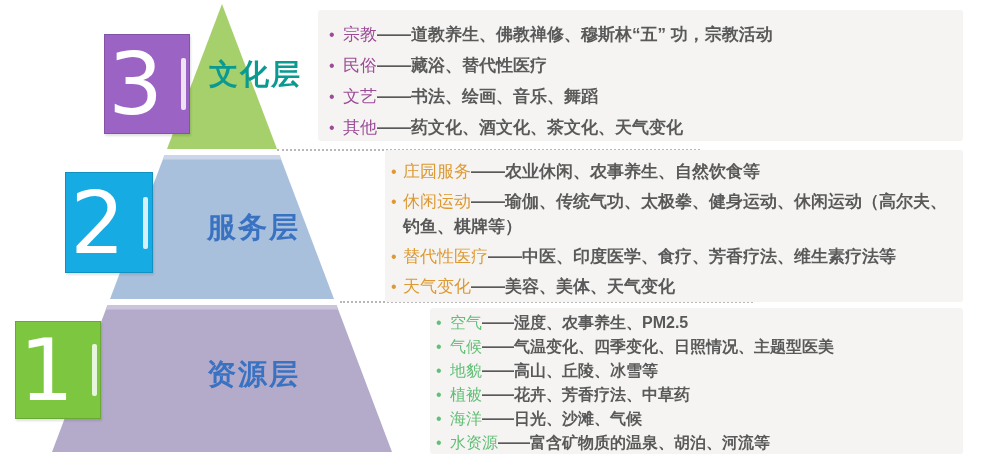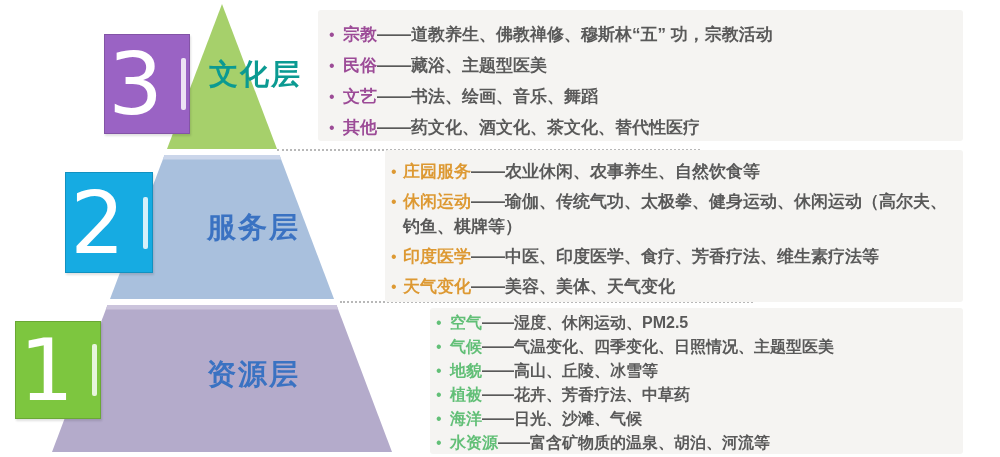--- a/index.html
+++ b/index.html
@@ -47,21 +47,21 @@
   .p3{left:430px;top:308px;width:533px;height:146px;padding-top:3px;box-sizing:border-box;}
 
   .item{position:relative;color:#595959;}
   .p1 .item{padding-left:25px;font-size:17px;line-height:25px;margin-bottom:6px;}
   .p2 .item{padding-left:18px;font-size:17px;line-height:25px;margin-bottom:5px;}
   .p3 .item{padding-left:20px;font-size:16px;line-height:24px;margin-bottom:0;}
   .item .bullet{position:absolute;top:0;font-size:16px;}
   .p1 .item .bullet{left:11px;line-height:25px;}
   .p2 .item .bullet{left:6px;line-height:25px;}
   .p3 .item .bullet{left:6px;line-height:24px;}
-  .kw{font-weight:bold;}
+  .kw{font-weight:normal;}
   .desc{white-space:pre-line;font-weight:bold;}
   .c-culture .kw,.c-culture .bullet{color:#9c4b97;}
   .c-service .kw,.c-service .bullet{color:#dd9933;}
   .c-resource .kw,.c-resource .bullet{color:#62bf77;}
 </style>
 </head>
 <body>
 
 <div class="stage">
 
@@ -91,49 +91,49 @@
   <div class="band-label lbl2">服务层</div>
 
   <div class="divider div1"></div>
   <div class="divider div2"></div>
 
   <div class="panel p1 c-culture">
     <div class="item">
       <span class="bullet">•</span><span class="kw">宗教</span><span class="desc">——道教养生、佛教禅修、穆斯林“五” 功，宗教活动</span>
     </div>
     <div class="item">
-      <span class="bullet">•</span><span class="kw">民俗</span><span class="desc">——藏浴、主题型医美</span>
+      <span class="bullet">•</span><span class="kw">民俗</span><span class="desc">——藏浴、替代性医疗</span>
     </div>
     <div class="item">
       <span class="bullet">•</span><span class="kw">文艺</span><span class="desc">——书法、绘画、音乐、舞蹈</span>
     </div>
     <div class="item">
-      <span class="bullet">•</span><span class="kw">其他</span><span class="desc">——药文化、酒文化、茶文化、替代性医疗</span>
+      <span class="bullet">•</span><span class="kw">其他</span><span class="desc">——药文化、酒文化、茶文化、天气变化</span>
     </div>
   </div>
 
   <div class="panel p2 c-service">
     <div class="item">
       <span class="bullet">•</span><span class="kw">庄园服务</span><span class="desc">——农业休闲、农事养生、自然饮食等</span>
     </div>
     <div class="item">
       <span class="bullet">•</span><span class="kw">休闲运动</span><span class="desc">——瑜伽、传统气功、太极拳、健身运动、休闲运动（高尔夫、
 钓鱼、棋牌等）</span>
     </div>
     <div class="item">
-      <span class="bullet">•</span><span class="kw">印度医学</span><span class="desc">——中医、印度医学、食疗、芳香疗法、维生素疗法等</span>
+      <span class="bullet">•</span><span class="kw">替代性医疗</span><span class="desc">——中医、印度医学、食疗、芳香疗法、维生素疗法等</span>
     </div>
     <div class="item">
       <span class="bullet">•</span><span class="kw">天气变化</span><span class="desc">——美容、美体、天气变化</span>
     </div>
   </div>
 
   <div class="panel p3 c-resource">
     <div class="item">
-      <span class="bullet">•</span><span class="kw">空气</span><span class="desc">——湿度、休闲运动、PM2.5</span>
+      <span class="bullet">•</span><span class="kw">空气</span><span class="desc">——湿度、农事养生、PM2.5</span>
     </div>
     <div class="item">
       <span class="bullet">•</span><span class="kw">气候</span><span class="desc">——气温变化、四季变化、日照情况、主题型医美</span>
     </div>
     <div class="item">
       <span class="bullet">•</span><span class="kw">地貌</span><span class="desc">——高山、丘陵、冰雪等</span>
     </div>
     <div class="item">
       <span class="bullet">•</span><span class="kw">植被</span><span class="desc">——花卉、芳香疗法、中草药</span>
     </div>

